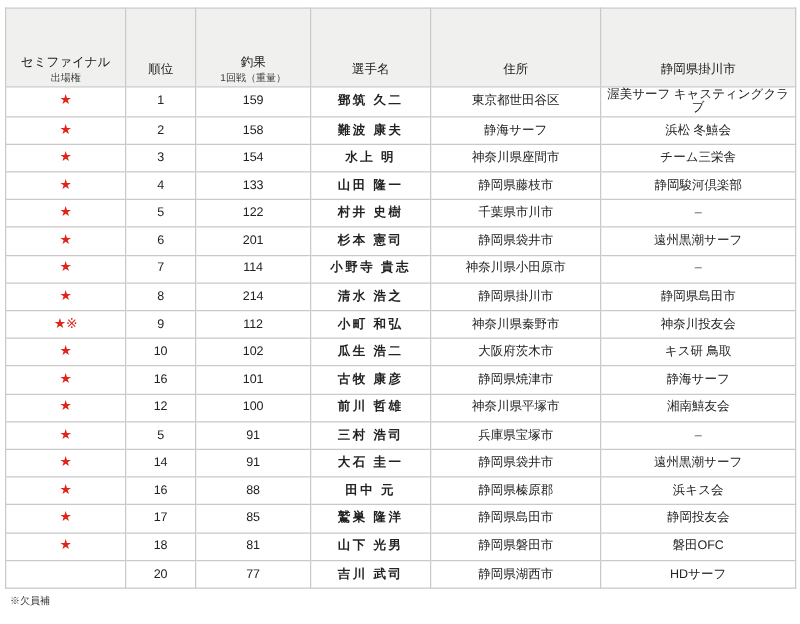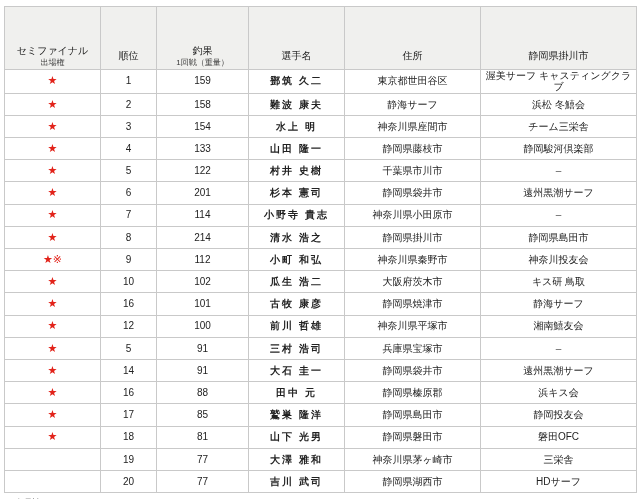--- a/index.html
+++ b/index.html
@@ -249,28 +249,20 @@
         <tr>
           <td><span class="star">★</span></td>
           <td>18</td>
           <td>81</td>
           <td class="cell-name">山下 光男</td>
           <td>静岡県磐田市</td>
           <td>磐田OFC</td>
         </tr>
         <tr>
           <td></td>
-          <td>19</td>
-          <td>77</td>
-          <td class="cell-name">大澤 雅和</td>
-          <td>神奈川県茅ヶ崎市</td>
-          <td>三栄舎</td>
-        </tr>
-        <tr>
-          <td></td>
           <td>20</td>
           <td>77</td>
           <td class="cell-name">吉川 武司</td>
           <td>静岡県湖西市</td>
           <td>HDサーフ</td>
         </tr>
       </tbody>
   </table>
   <div class="footnote">※欠員補</div>
 </div>

